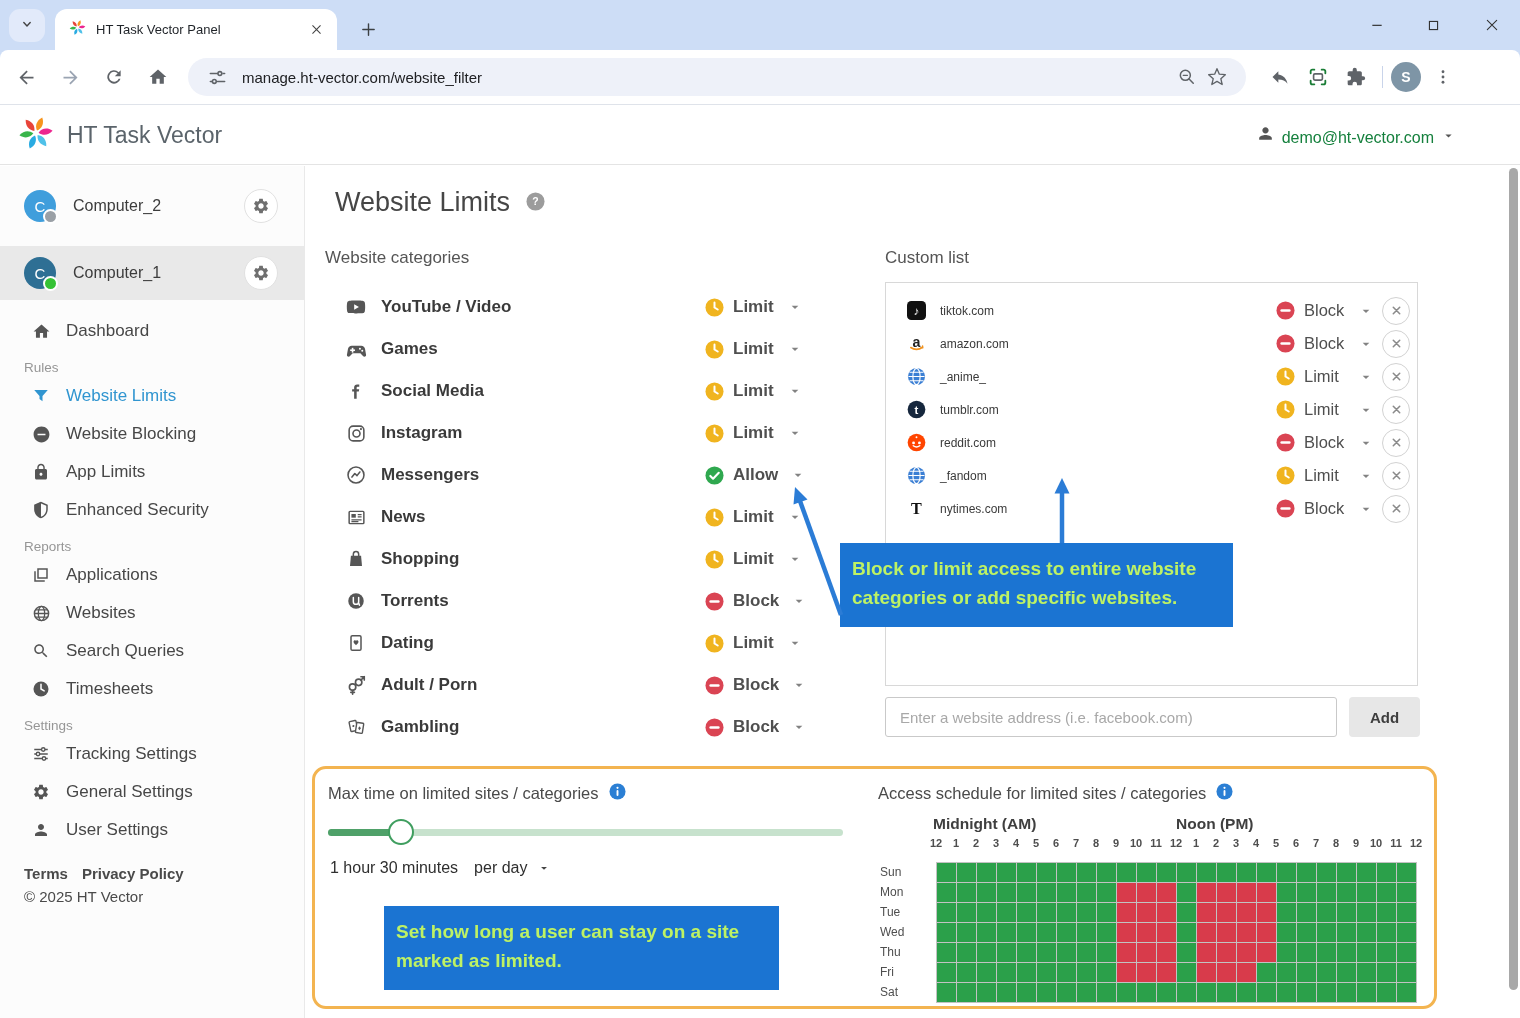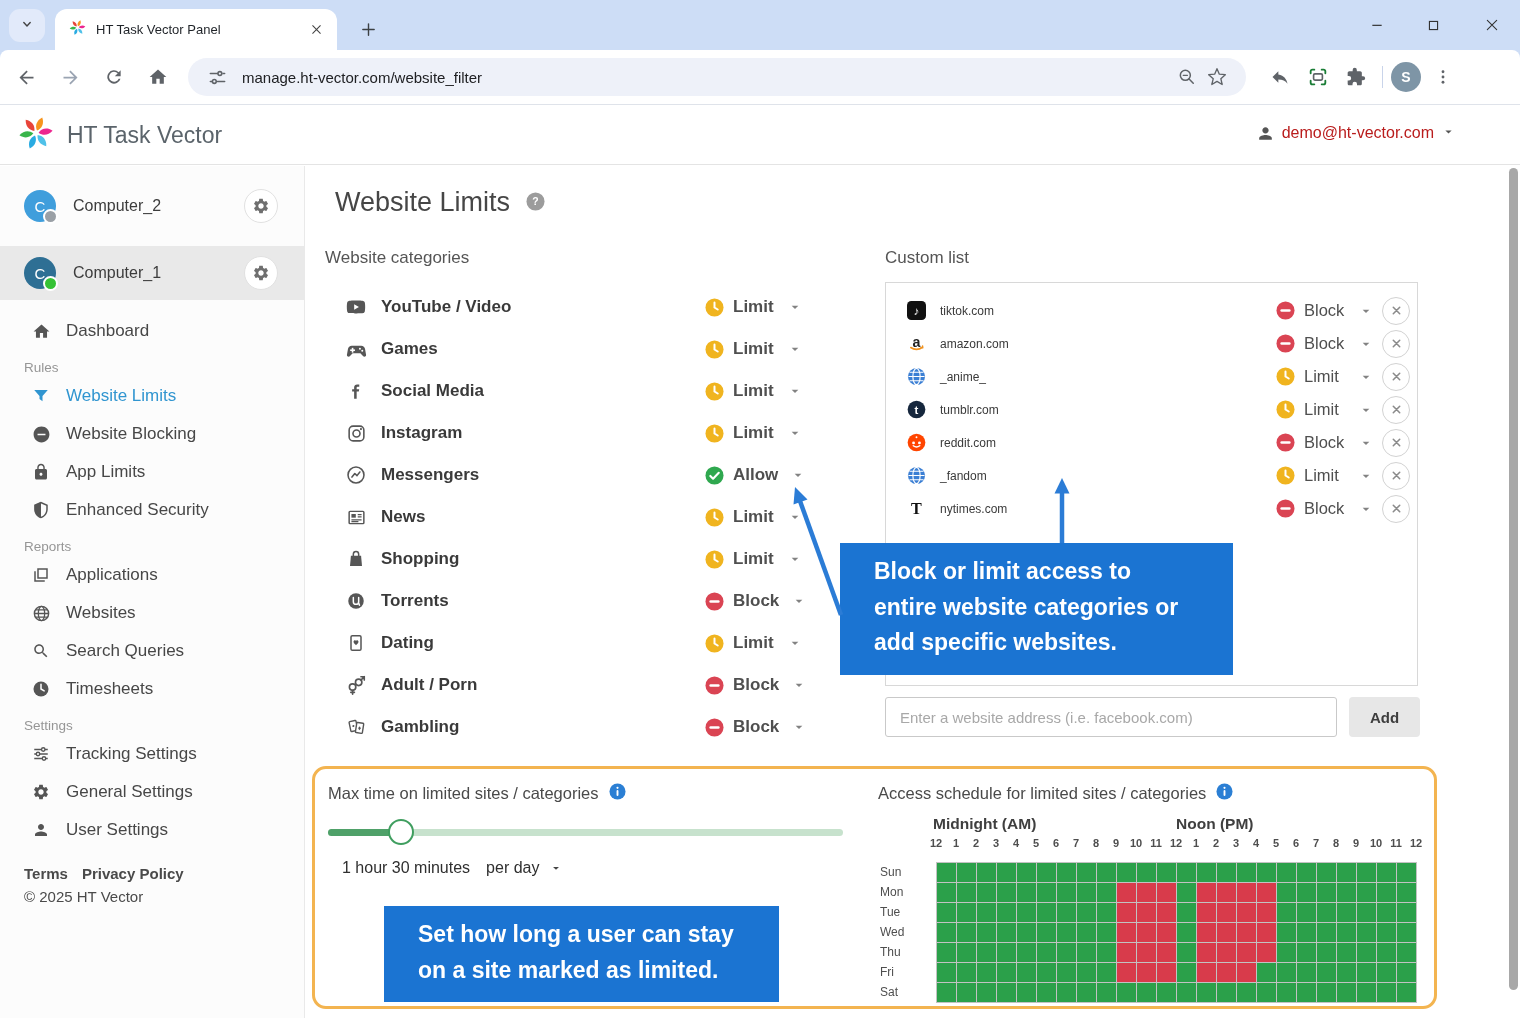--- a/index.html
+++ b/index.html
@@ -24,21 +24,21 @@
   .url-text{font-size:15px;color:#202124;margin-left:10px;flex:1;}
   .omni-ic{width:30px;height:30px;display:flex;align-items:center;justify-content:center;color:#5f6368;}
   .chrome-right{display:flex;align-items:center;margin-left:14px;}
   .sep{width:1px;height:22px;background:#c9d4ea;margin:0 8px;}
   .avatar-s{width:30px;height:30px;border-radius:50%;background:#7e95a6;color:#fff;font-size:14px;font-weight:bold;
       display:flex;align-items:center;justify-content:center;}
   
   .appheader{position:absolute;top:106px;left:0;width:1520px;height:59px;background:#fff;
       border-bottom:1px solid #e4e4e4;box-sizing:border-box;display:flex;align-items:center;}
   .brand{font-size:23px;color:#5b646b;margin-left:13px;}
-  .account{position:absolute;right:64px;display:flex;align-items:flex-start;color:#b91c1c;font-size:16px;gap:7px;}
+  .account{position:absolute;right:64px;display:flex;align-items:flex-end;color:#15803d;font-size:16px;gap:7px;}
   
   .sidebar{position:absolute;top:166px;left:0;width:305px;height:852px;background:#fcfcfc;
       border-right:1px solid #e9e9e9;box-sizing:border-box;}
   .comp-row{height:54px;margin-top:13px;display:flex;align-items:center;padding:0 26px 0 24px;position:relative;cursor:pointer;}
   .comp-row.selected{background:#e9e9e9;}
   .comp-avatar{width:32px;height:32px;border-radius:50%;color:#fff;font-size:15px;display:flex;align-items:center;justify-content:center;position:relative;}
   .comp-dot{position:absolute;right:-2px;bottom:-2px;width:11px;height:11px;border-radius:50%;border:2px solid #fff;}
   .comp-name{font-size:16px;color:#3c3c3c;margin-left:17px;flex:1;}
   .comp-gear{width:32px;height:32px;border-radius:50%;border:1px solid #e1e1e1;background:#fff;color:#6f6f6f;
       display:flex;align-items:center;justify-content:center;}
@@ -71,34 +71,34 @@
   .site-label{margin-left:14px;font-size:12px;color:#3a3a3a;}
   .site-row .status-control{left:390px;}
   .site-row .status-text{font-size:16.5px;}
   .remove-btn{position:absolute;left:496px;width:26px;height:26px;border-radius:50%;border:1px solid #d2d2d2;
       background:#fff;color:#8b8b8b;display:flex;align-items:center;justify-content:center;font-size:11px;cursor:pointer;}
   .add-row-input{position:absolute;left:579px;top:532px;width:452px;height:40px;border:1px solid #c9c9c9;
       border-radius:3px;box-sizing:border-box;padding:0 14px;font-size:15px;color:#333;font-family:"Liberation Sans",sans-serif;}
   .add-row-input::placeholder{color:#a8a8a8;}
   .add-btn{position:absolute;left:1043px;top:532px;width:71px;height:40px;background:#e7e7e7;border:none;
       border-radius:4px;font-size:15px;font-weight:600;color:#3e3e3e;cursor:pointer;font-family:"Liberation Sans",sans-serif;}
-  .tooltip{position:absolute;background:#1b74d2;color:#ffffff;font-size:23px;font-weight:700;
-      line-height:1.55;padding:11px 34px 14px;box-sizing:border-box;z-index:6;}
+  .tooltip{position:absolute;background:#1b74d2;color:#bef264;font-size:19px;font-weight:700;
+      line-height:1.55;padding:11px 12px 14px;box-sizing:border-box;z-index:6;}
   .tt-cat{left:534px;top:378px;width:393px;}
   .tt-time{left:69px;top:137px;width:395px;}
   .arrows{position:absolute;left:0;top:0;z-index:7;pointer-events:none;}
   
   .limits-panel{position:absolute;left:6px;top:601px;width:1125px;height:243px;border:3px solid #f3b450;
       border-radius:14px;box-sizing:border-box;background:#fff;}
   .panel-title{position:absolute;top:14px;font-size:16.5px;color:#4a4a4a;display:flex;align-items:center;gap:10px;}
   .slider-track{position:absolute;left:13px;top:60px;width:515px;height:7px;border-radius:4px;background:#c7e2cd;cursor:pointer;}
   .slider-fill{height:7px;border-radius:4px;background:#4fa169;}
   .slider-thumb{position:absolute;left:60px;top:-10px;width:26px;height:26px;border-radius:50%;
       background:#fff;border:2px solid #3f9e5f;box-sizing:border-box;cursor:grab;}
-  .slider-value{position:absolute;left:27px;top:90px;font-size:16px;color:#2f2f2f;display:flex;align-items:center;}
+  .slider-value{position:absolute;left:15px;top:90px;font-size:16px;color:#2f2f2f;display:flex;align-items:center;}
   .per-day{display:flex;align-items:center;margin-left:16px;cursor:pointer;}
   .sched-h{position:absolute;top:46px;font-size:15.5px;font-weight:700;color:#3f3f3f;}
   .hour-label{position:absolute;top:68px;width:20px;text-align:center;font-size:11px;font-weight:700;color:#4e4e4e;}
   .day-label{position:absolute;left:565px;width:44px;font-size:12px;color:#4e4e4e;}
   .sched-grid{position:absolute;left:621px;top:93px;display:grid;grid-template-columns:repeat(24,19px);
       grid-auto-rows:19px;gap:1px;background:#c2c2c2;border:1px solid #c2c2c2;}
   .cell{width:19px;height:19px;cursor:pointer;}
   .scrollbar{position:absolute;right:2px;top:168px;width:9px;height:822px;border-radius:5px;background:#a8a8a8;}
 </style>
 </head>

